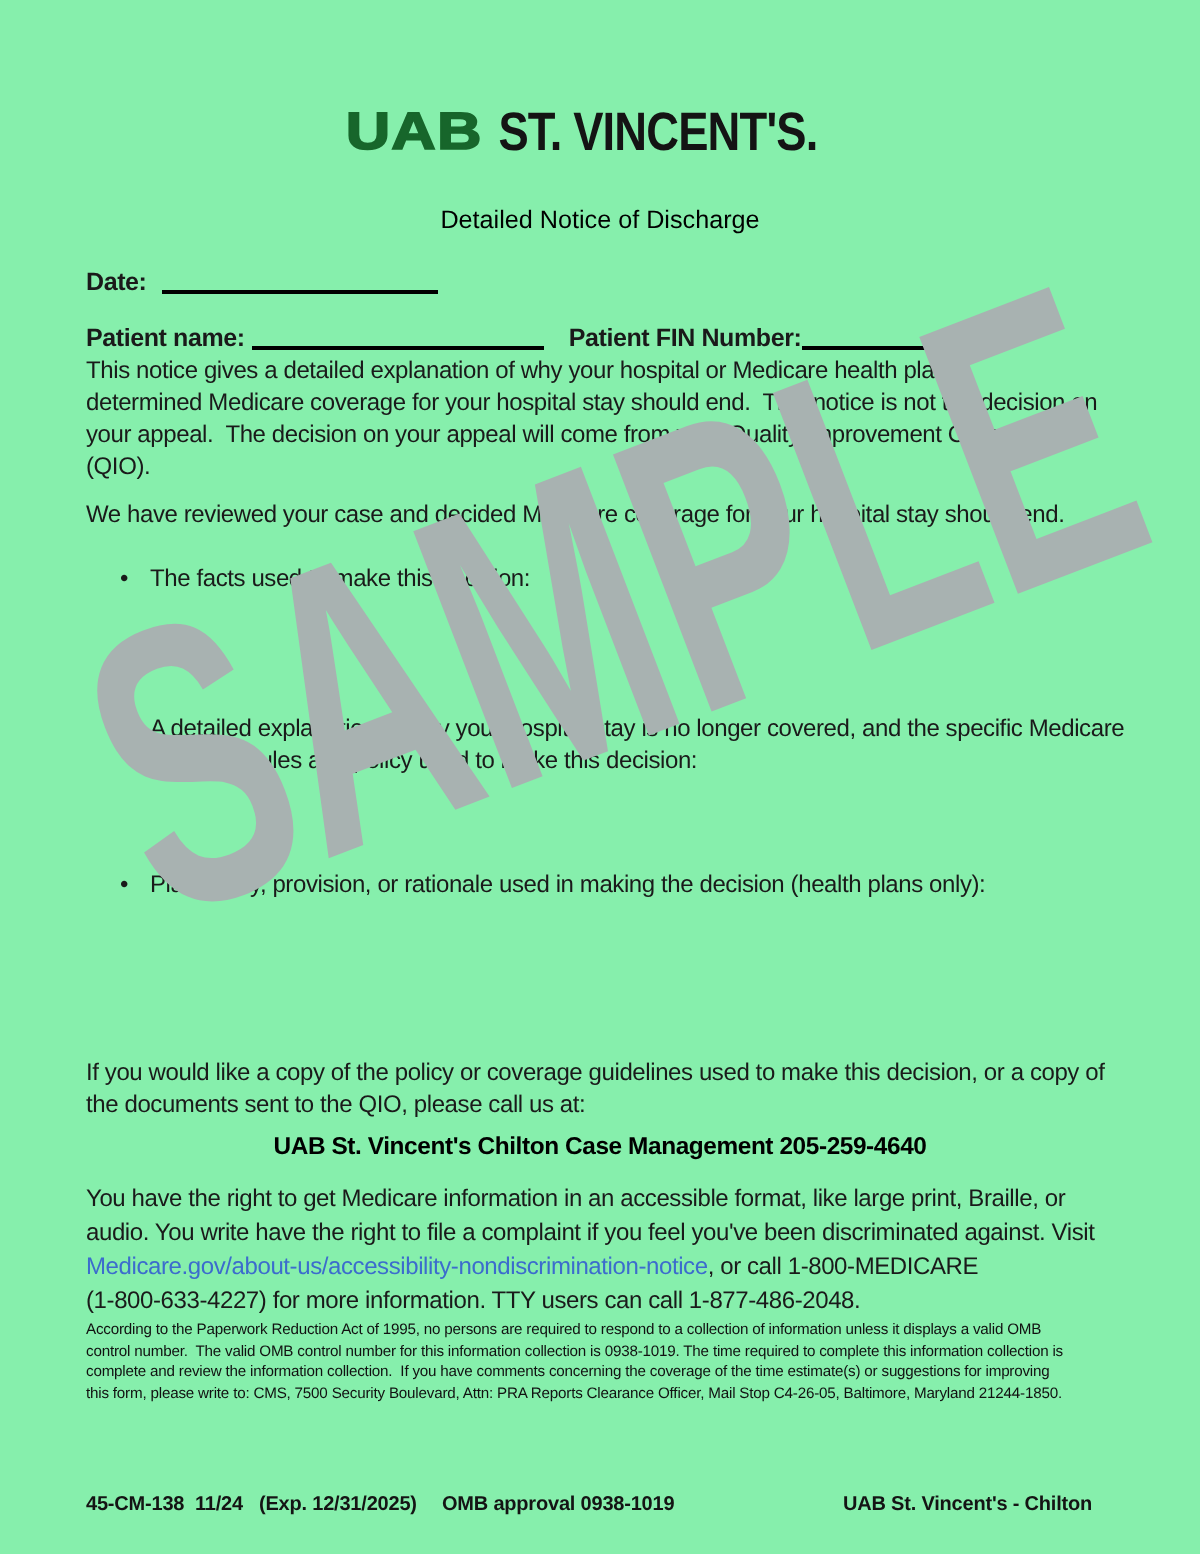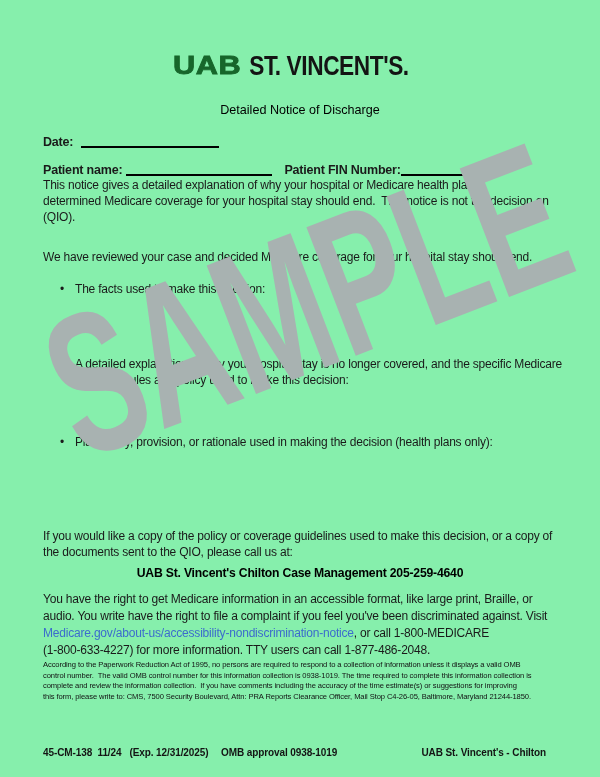--- a/index.html
+++ b/index.html
@@ -78,20 +78,21 @@
       <span class="bold-label">Date:</span><span class="blank blank-date"></span>
     </div>
 
     <div class="abs row-patient">
       <span class="bold-label">Patient name:</span><span class="blank blank-pname"></span><span class="bold-label fin-label">Patient FIN Number:</span><span class="blank blank-fin"></span>
     </div>
 
     <div class="abs intro body-text">
       <span class="line">This notice gives a detailed explanation of why your hospital or Medicare health plan</span>
       <span class="line">determined Medicare coverage for your hospital stay should end.  This notice is not the decision on</span>
+      <span class="line">your appeal.  The decision on your appeal will come from your Quality Improvement Organization</span>
       <span class="line">(QIO).</span>
     </div>
 
     <div class="abs review body-text">
       <span class="line">We have reviewed your case and decided Medicare coverage for your hospital stay should end.</span>
     </div>
 
     <div class="abs bullet b1 body-text">
       <span class="dot"></span>
       <span class="bullet-lines">
@@ -124,21 +125,21 @@
     <div class="abs access body-text">
       <span class="line">You have the right to get Medicare information in an accessible format, like large print, Braille, or</span>
       <span class="line">audio. You write have the right to file a complaint if you feel you've been discriminated against. Visit</span>
       <span class="line"><a class="link" href="#">Medicare.gov/about-us/accessibility-nondiscrimination-notice</a><span>, or call 1-800-MEDICARE</span></span>
       <span class="line">(1-800-633-4227) for more information. TTY users can call 1-877-486-2048.</span>
     </div>
 
     <div class="abs fine">
       <span class="line">According to the Paperwork Reduction Act of 1995, no persons are required to respond to a collection of information unless it displays a valid OMB</span>
       <span class="line">control number.  The valid OMB control number for this information collection is 0938-1019. The time required to complete this information collection is</span>
-      <span class="line">complete and review the information collection.  If you have comments including the accuracy of the time estimate(s) or suggestions for improving</span>
+      <span class="line">complete and review the information collection.  If you have comments concerning the coverage of the time estimate(s) or suggestions for improving</span>
       <span class="line">this form, please write to: CMS, 7500 Security Boulevard, Attn: PRA Reports Clearance Officer, Mail Stop C4-26-05, Baltimore, Maryland 21244-1850.</span>
     </div>
 
     <div class="abs footer">
       <span class="f-form">45-CM-138  11/24   (Exp. 12/31/2025)</span>
       <span class="f-omb">OMB approval 0938-1019</span>
       <span class="f-fac">UAB St. Vincent's - Chilton</span>
     </div>
 
   </div>

